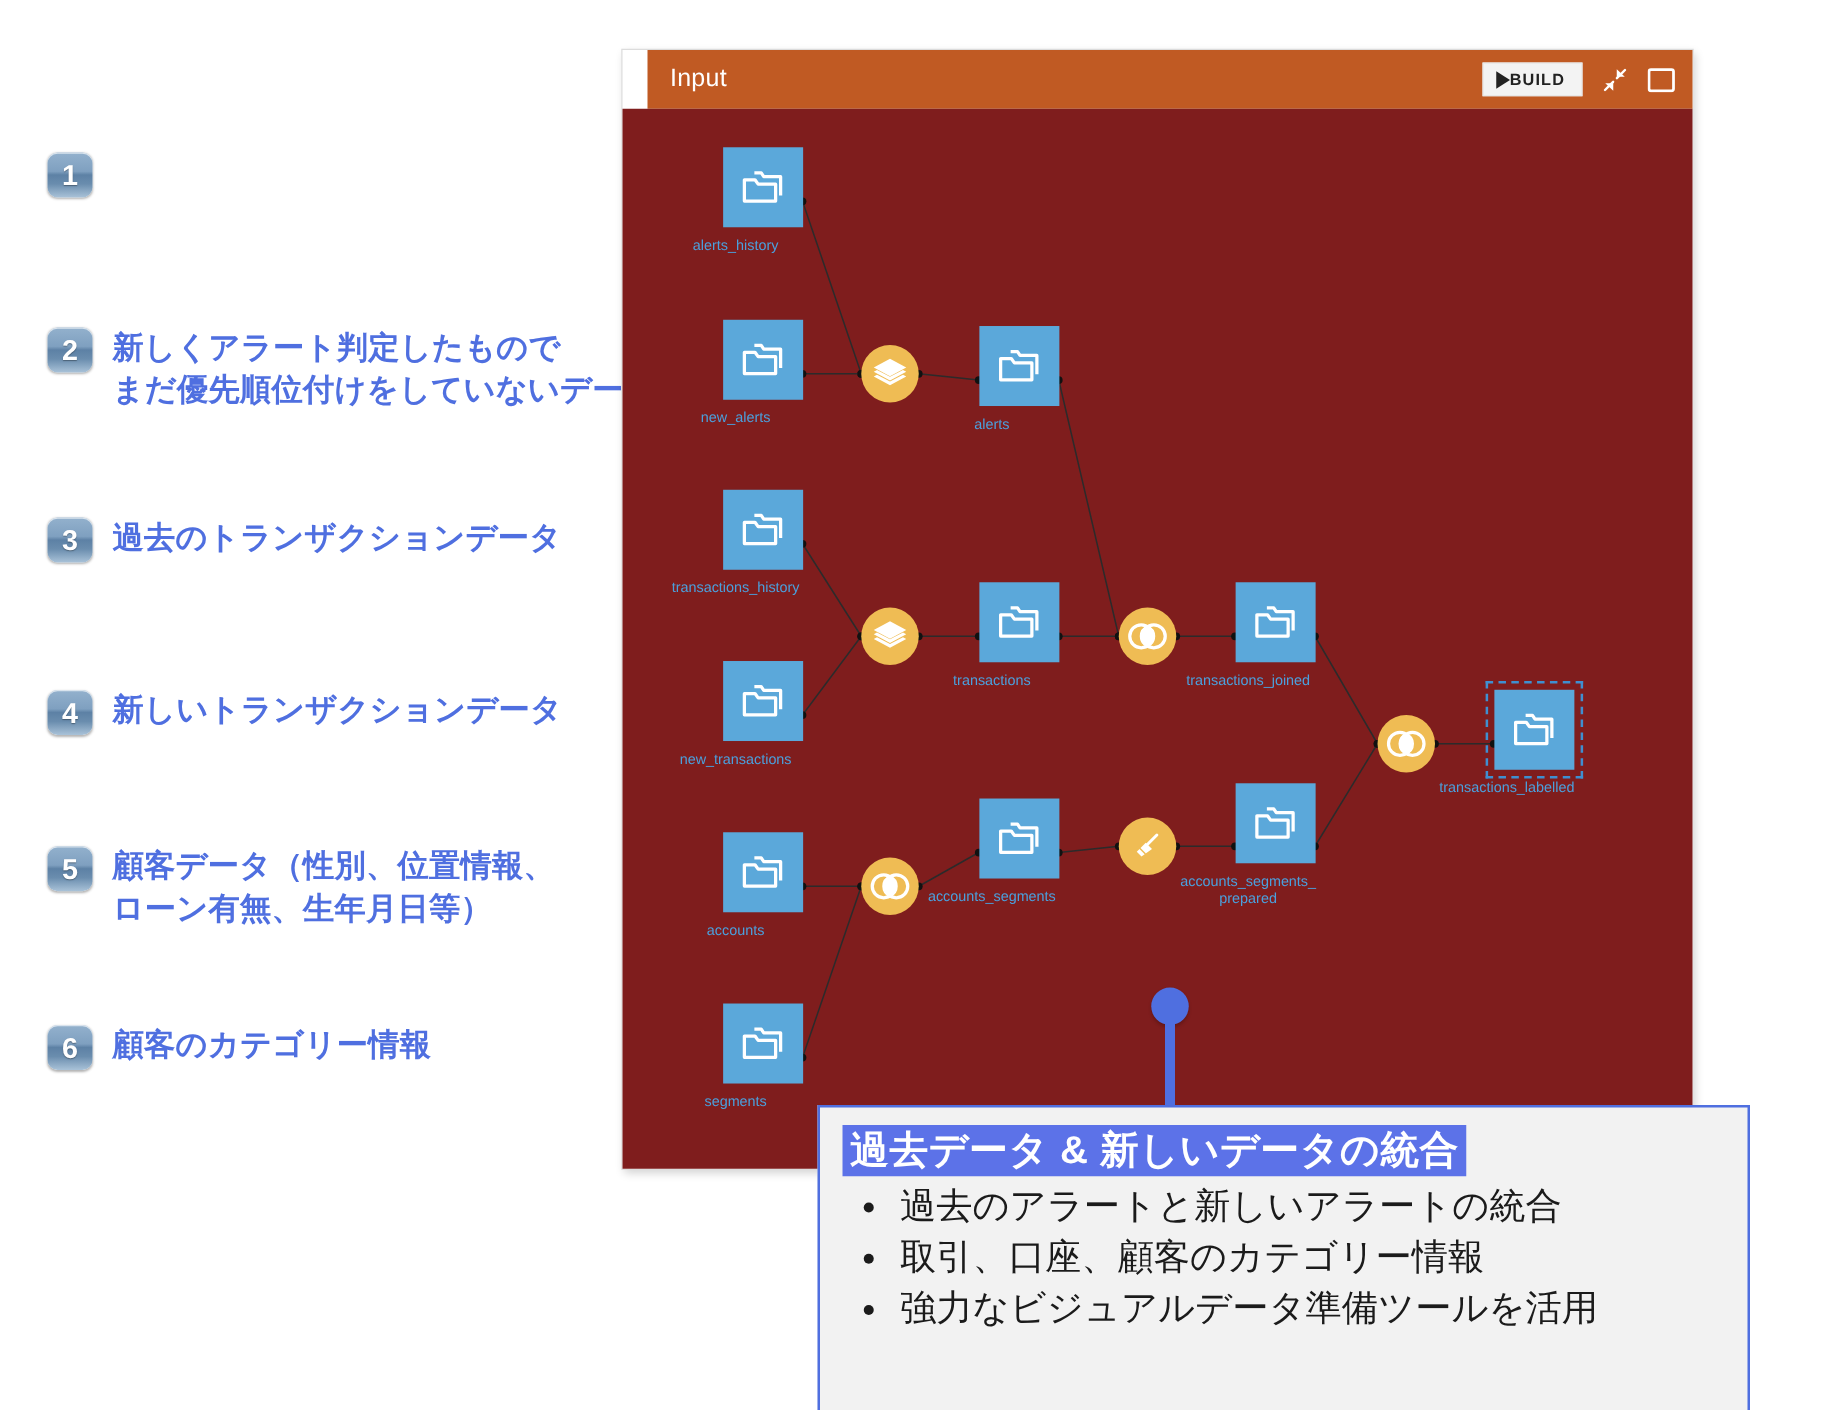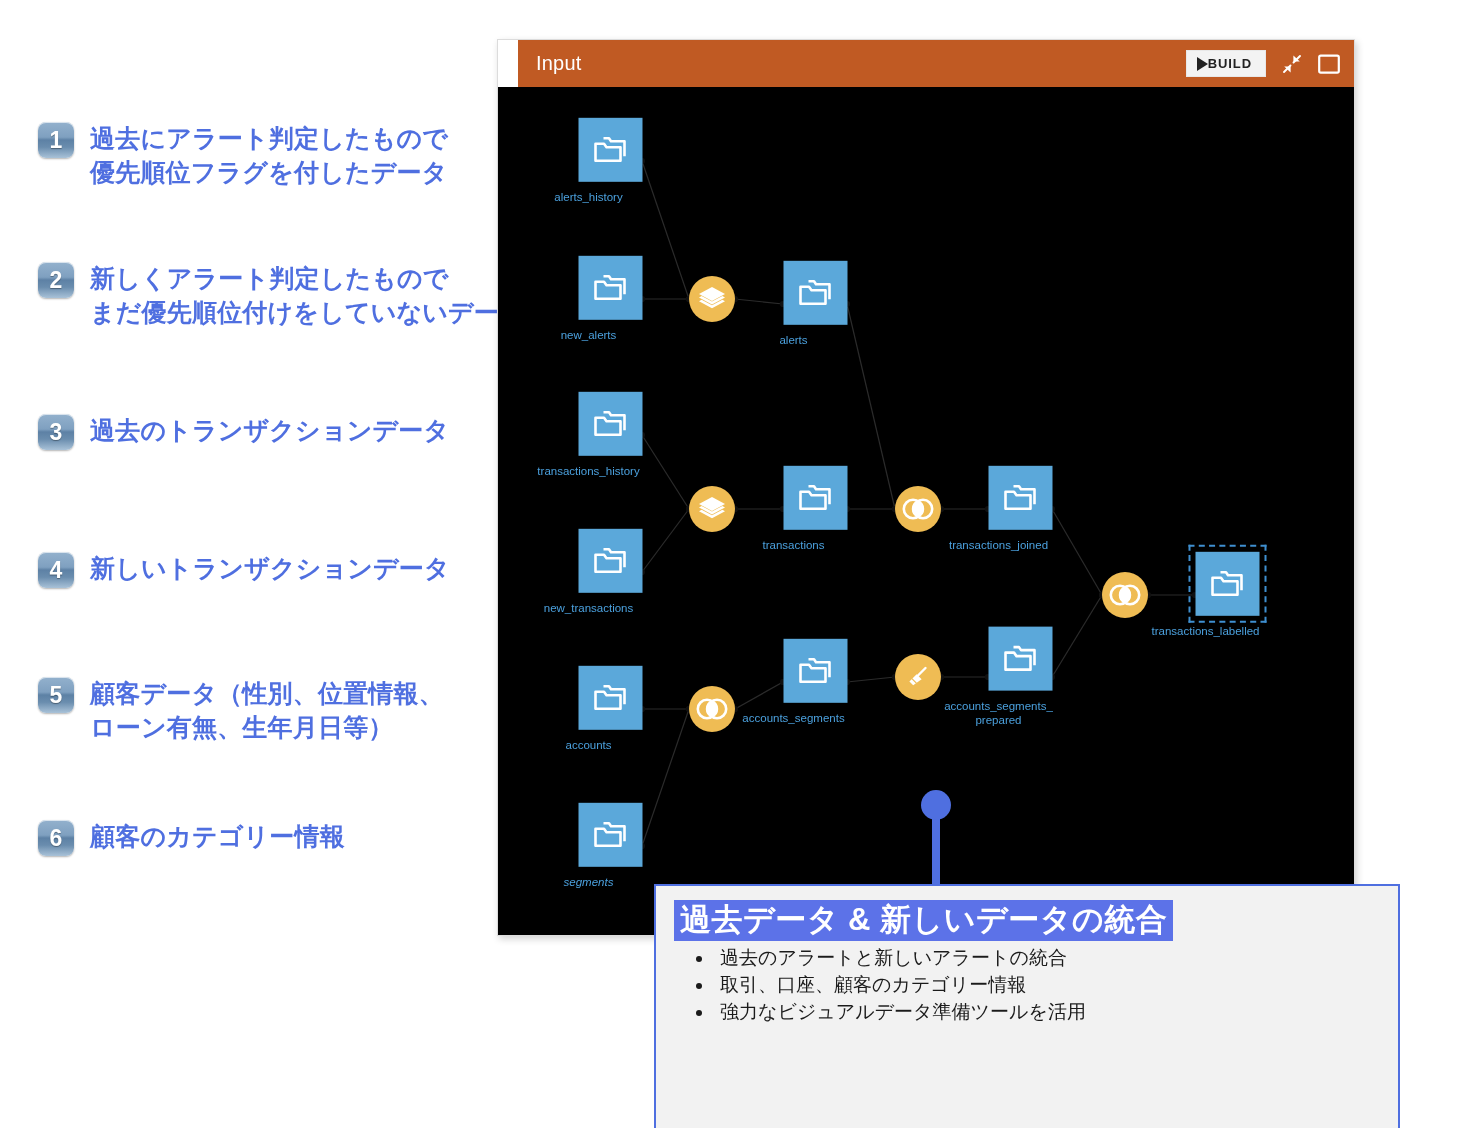--- a/index.html
+++ b/index.html
@@ -102,21 +102,21 @@
     border-top: 7px solid transparent;
     border-bottom: 7px solid transparent;
   }
   #collapse-icon { margin-left: 16px; cursor: pointer; }
   #maximize-icon { margin-left: 16px; cursor: pointer; }
 
   #canvas {
     position: absolute;
     left: 0; top: 47px;
     right: 0; bottom: 0;
-    background: #000000;
+    background: #7f1d1d;
     overflow: hidden;
   }
   #edges { position: absolute; left:0; top:0; width:100%; height:100%; }
 
   
   .node {
     position: absolute;
     transform: translate(-50%, -50%);
     cursor: pointer;
   }
@@ -192,33 +192,31 @@
     padding: 1px 6px 2px 6px;
     letter-spacing: .5px;
   }
   #callout-list {
     margin: 4px 0 0 0;
     padding-left: 40px;
     list-style: disc;
   }
   #callout-list li {
     color: #1b1b1b;
-    font-size: 19px;
+    font-size: 29px;
     line-height: 1.42;
     padding-left: 6px;
   }
 </style>
 </head>
 <body>
 
 <div id="annotations">
     <div class="anno-item" style="top: 0px;">
       <div class="anno-badge">1</div>
-      <div class="anno-text">過去にアラート判定したもので
-優先順位フラグを付したデータ</div>
     </div>
     <div class="anno-item" style="top: 140px;">
       <div class="anno-badge">2</div>
       <div class="anno-text">新しくアラート判定したもので
 まだ優先順位付けをしていないデータ</div>
     </div>
     <div class="anno-item" style="top: 292px;">
       <div class="anno-badge">3</div>
       <div class="anno-text">過去のトランザクションデータ</div>
     </div>
@@ -433,21 +431,21 @@
         <div class="ds-box">
           <svg width="38" height="34" viewBox="0 0 38 34">
             <g fill="none" stroke="#ffffff" stroke-width="2.6" stroke-linejoin="round">
               <path d="M12,5.5 L17.5,5.5 L19.5,8.5 L33,8.5 L33,23.5"></path>
               <path d="M4,11 L12.5,11 L15,14.5 L29,14.5 L29,28 L4,28 Z"></path>
             </g>
           </svg>
         </div>
         <div class="node-label">transactions_joined</div>
       </div>
-      <div class="node" style="left: 112px; top: 759px; font-style: italic;">
+      <div class="node" style="left: 112px; top: 759px;">
         <div class="ds-box">
           <svg width="38" height="34" viewBox="0 0 38 34">
             <g fill="none" stroke="#ffffff" stroke-width="2.6" stroke-linejoin="round">
               <path d="M12,5.5 L17.5,5.5 L19.5,8.5 L33,8.5 L33,23.5"></path>
               <path d="M4,11 L12.5,11 L15,14.5 L29,14.5 L29,28 L4,28 Z"></path>
             </g>
           </svg>
         </div>
         <div class="node-label">segments</div>
       </div>

